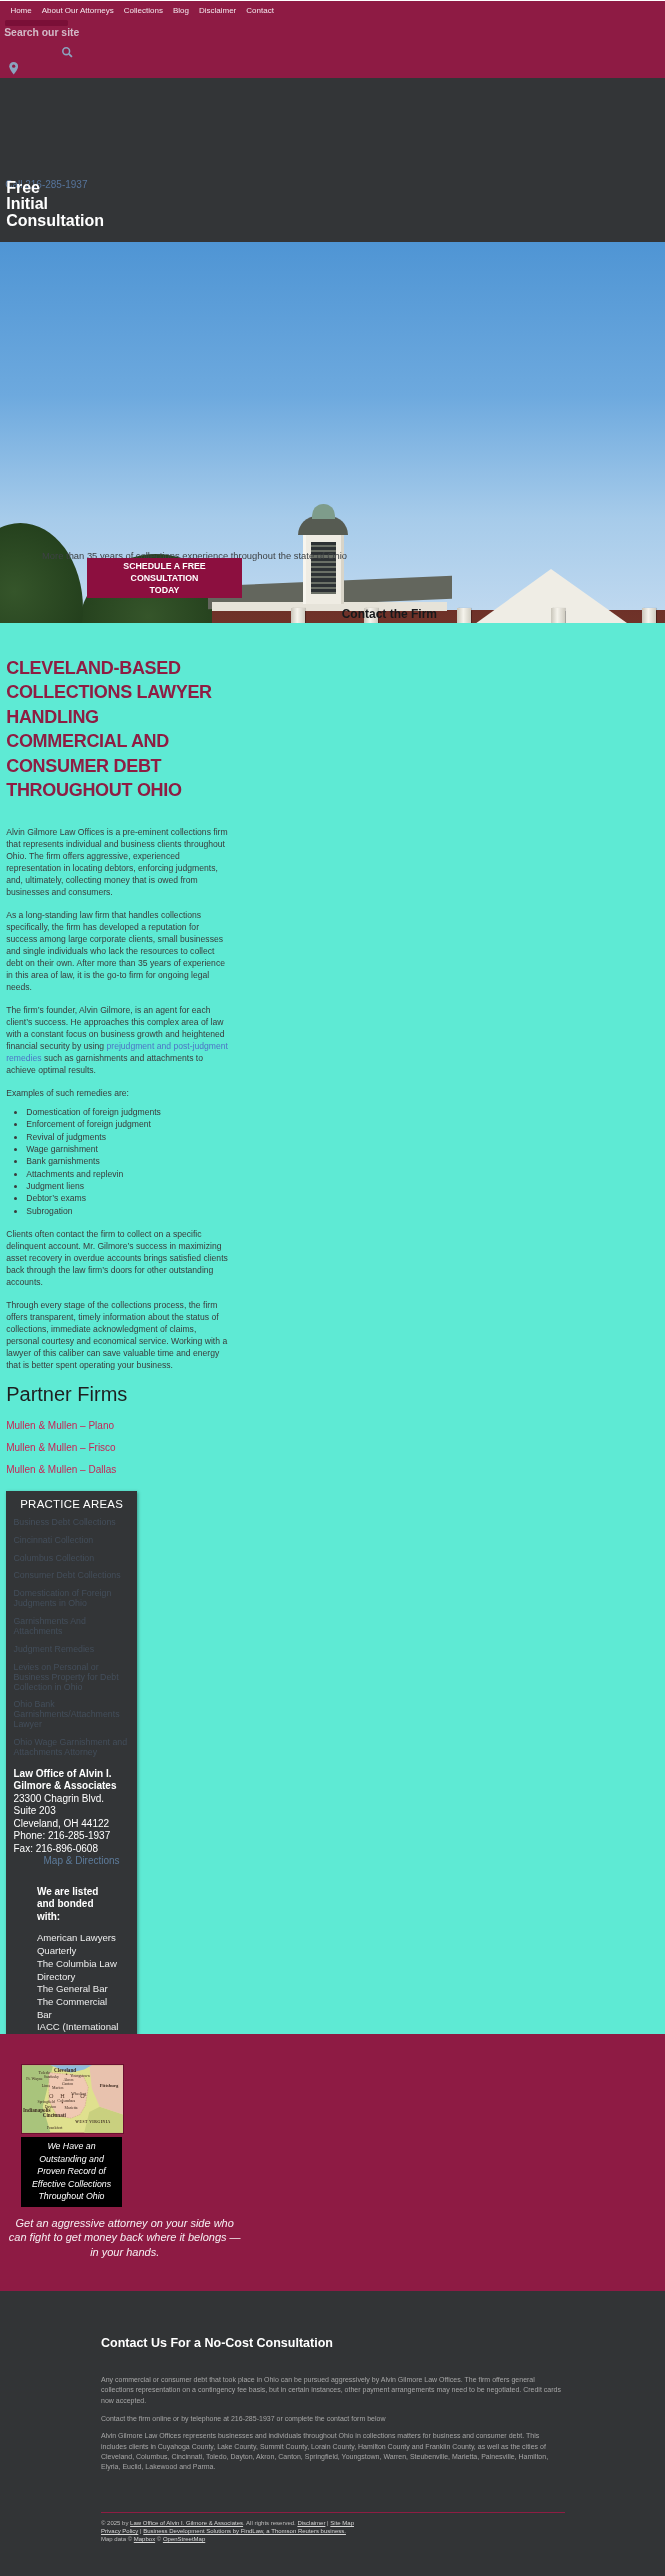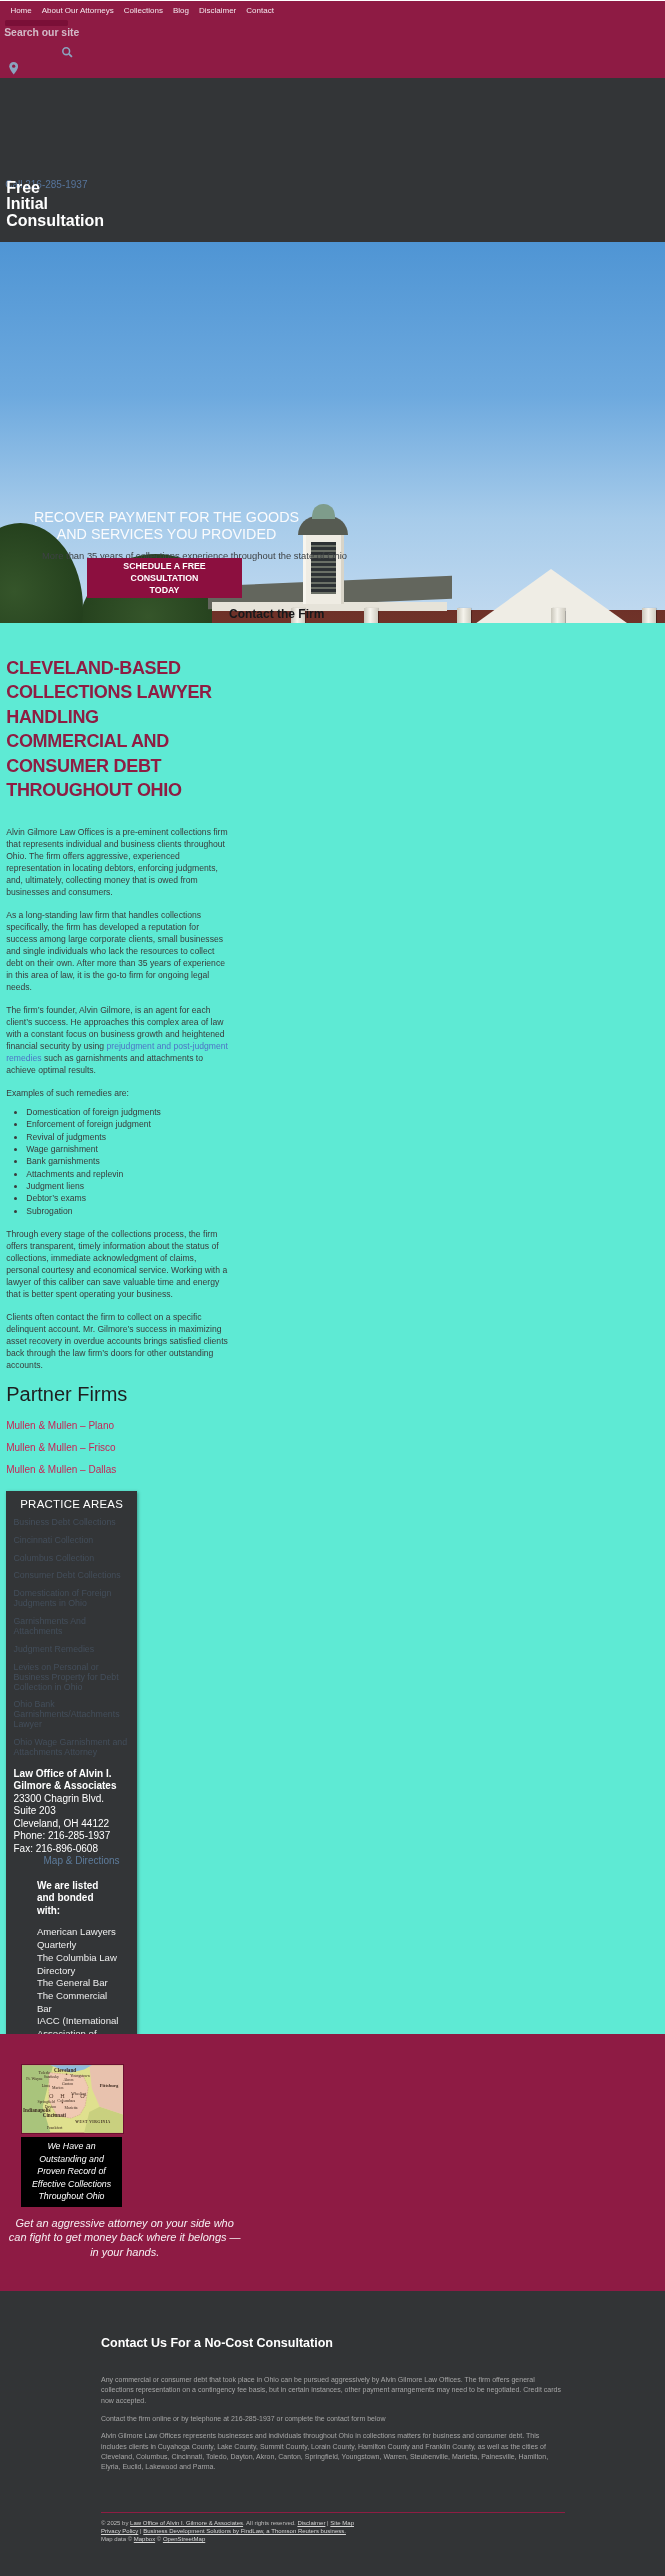--- a/index.html
+++ b/index.html
@@ -42,21 +42,21 @@
   .cupola-roof{position:absolute;left:298px;top:274px;width:50px;height:18.7px;background:#565b52;
                border-radius:25px 25px 0 0;}
   .cupola-dome{position:absolute;left:312px;top:262px;width:23px;height:14.5px;background:#7e9c8b;border-radius:11.4px 11.4px 0 0;}
 
   .hero-headline{position:absolute;left:0;top:267px;width:333px;text-align:center;color:#fafbfd;
                  font-size:14.3px;line-height:16.6px;white-space:pre-line;font-weight:400;}
   .hero-sub{position:absolute;left:0;top:308px;width:333px;text-align:center;color:#3d4144;font-size:9.4px;padding-left:28px;}
   .hero-cta{position:absolute;left:87px;top:316px;width:155px;height:40px;background:#8c0f3f;border:none;
             color:#fff;font-family:inherit;font-weight:bold;font-size:8.8px;line-height:12px;white-space:pre-line;
             text-align:center;cursor:pointer;}
-  .form-title{position:absolute;left:229px;top:365px;width:208px;text-align:left;color:#17191b;
+  .form-title{position:absolute;left:229px;top:365px;width:208px;text-align:right;color:#17191b;
               font-size:12px;font-weight:bold;}
 
   
   .main{position:absolute;left:0;top:623px;width:665px;height:1411px;background:#5eead4;overflow:hidden;}
   .content{padding-left:6.2px;}
   h1.page-h1{margin:33px 0 0;width:229px;color:#8e1d43;font-size:18px;line-height:24.4px;font-weight:bold;
              white-space:pre-line;letter-spacing:-0.3px;}
   .content p{width:224px;margin:11px 0 0;color:#3b3b3b;font-size:8.6px;line-height:12px;}
   .content p.first{margin-top:23.4px;}
   .content a.body-link{color:#4d74c6;text-decoration:none;}
@@ -67,21 +67,21 @@
   a.plink.firstlink{margin-top:13.5px;}
 
   
   .sidebox{margin-top:16.6px;width:131px;box-sizing:border-box;background:#333537;padding:6.8px 7.3px 8.3px;
            box-shadow:1px 1px 3.1px rgba(0,0,0,.35);}
   .sidebox h3{margin:0 0 6.8px;color:#fff;font-size:11.4px;font-weight:400;text-align:center;letter-spacing:0.3px;}
   .pa-item{display:block;color:#434e5b;font-size:8.8px;line-height:10px;margin-bottom:7.8px;text-decoration:none;}
   .firm-info{margin-top:10.4px;color:#fff;font-size:10px;line-height:12.5px;}
   .firm-info .fname{font-weight:bold;}
   .maplink{color:#5d7b9b;text-decoration:none;padding-left:30px;}
-  .bonded{margin-top:12px;padding-left:23.4px;}
+  .bonded{margin-top:18px;padding-left:23.4px;}
   .bonded-title{width:81px;color:#fff;font-weight:bold;font-size:10px;line-height:12.5px;}
   .bonded-list{margin-top:9.4px;width:84px;color:#ededed;font-size:9.6px;line-height:12.7px;}
 
   
   .band{position:absolute;left:0;top:2034px;width:665px;height:257px;background:#8e1b44;}
   .mapimg{position:absolute;left:21px;top:30px;width:101px;height:68px;border:0.5px solid #6b0f31;}
   .caption{position:absolute;left:21px;top:103px;width:101px;box-sizing:border-box;background:#000;color:#fff;
            font-style:italic;font-size:8.8px;line-height:12.5px;text-align:center;padding:3.1px 3.1px 4.2px;}
   .band-heading{position:absolute;left:0;top:150px;width:244px;text-align:center;color:#fff;font-weight:bold;
                 font-size:13.5px;line-height:17.7px;white-space:pre-line;letter-spacing:0.2px;}
@@ -154,22 +154,20 @@
       <div class="col" style="left:457px;"></div>
       <div class="col" style="left:551px;"></div>
       <div class="col" style="left:642px;"></div>
       <div class="cupola-base"></div>
       <div class="cupola-louver"></div>
       <div class="cupola-roof"></div>
       <div class="cupola-dome"></div>
 
     </div>
 
-    <div class="hero-headline">RECOVER PAYMENT FOR THE GOODS
-AND SERVICES YOU PROVIDED</div>
     <div class="hero-sub">More than 35 years of collections experience throughout the state of Ohio</div>
     <button class="hero-cta">SCHEDULE A FREE CONSULTATION
 TODAY</button>
 
     <div class="form-title">Contact the Firm</div>
 
   </section>
 
   <main class="main">
     <div class="content">
@@ -187,22 +185,22 @@
         <li>Domestication of foreign judgments</li>
         <li>Enforcement of foreign judgment</li>
         <li>Revival of judgments</li>
         <li>Wage garnishment</li>
         <li>Bank garnishments</li>
         <li>Attachments and replevin</li>
         <li>Judgment liens</li>
         <li>Debtor’s exams</li>
         <li>Subrogation</li>
       </ul>
+      <p>Clients often contact the firm to collect on a specific delinquent account. Mr. Gilmore’s success in maximizing asset recovery in overdue accounts brings satisfied clients back through the law firm’s doors for other outstanding accounts.</p>
       <p>Through every stage of the collections process, the firm offers transparent, timely information about the status of collections, immediate acknowledgment of claims, personal courtesy and economical service. Working with a lawyer of this caliber can save valuable time and energy that is better spent operating your business.</p>
-      <p>Clients often contact the firm to collect on a specific delinquent account. Mr. Gilmore’s success in maximizing asset recovery in overdue accounts brings satisfied clients back through the law firm’s doors for other outstanding accounts.</p>
 
       <h2 class="partner">Partner Firms</h2>
       <a class="plink firstlink" href="#">Mullen &amp; Mullen – Plano</a>
       <a class="plink" href="#">Mullen &amp; Mullen – Frisco</a>
       <a class="plink" href="#">Mullen &amp; Mullen – Dallas</a>
 
       <aside class="sidebox">
         <h3>PRACTICE AREAS</h3>
         <a class="pa-item" href="#">Business Debt Collections</a>
         <a class="pa-item" href="#">Cincinnati Collection</a>

